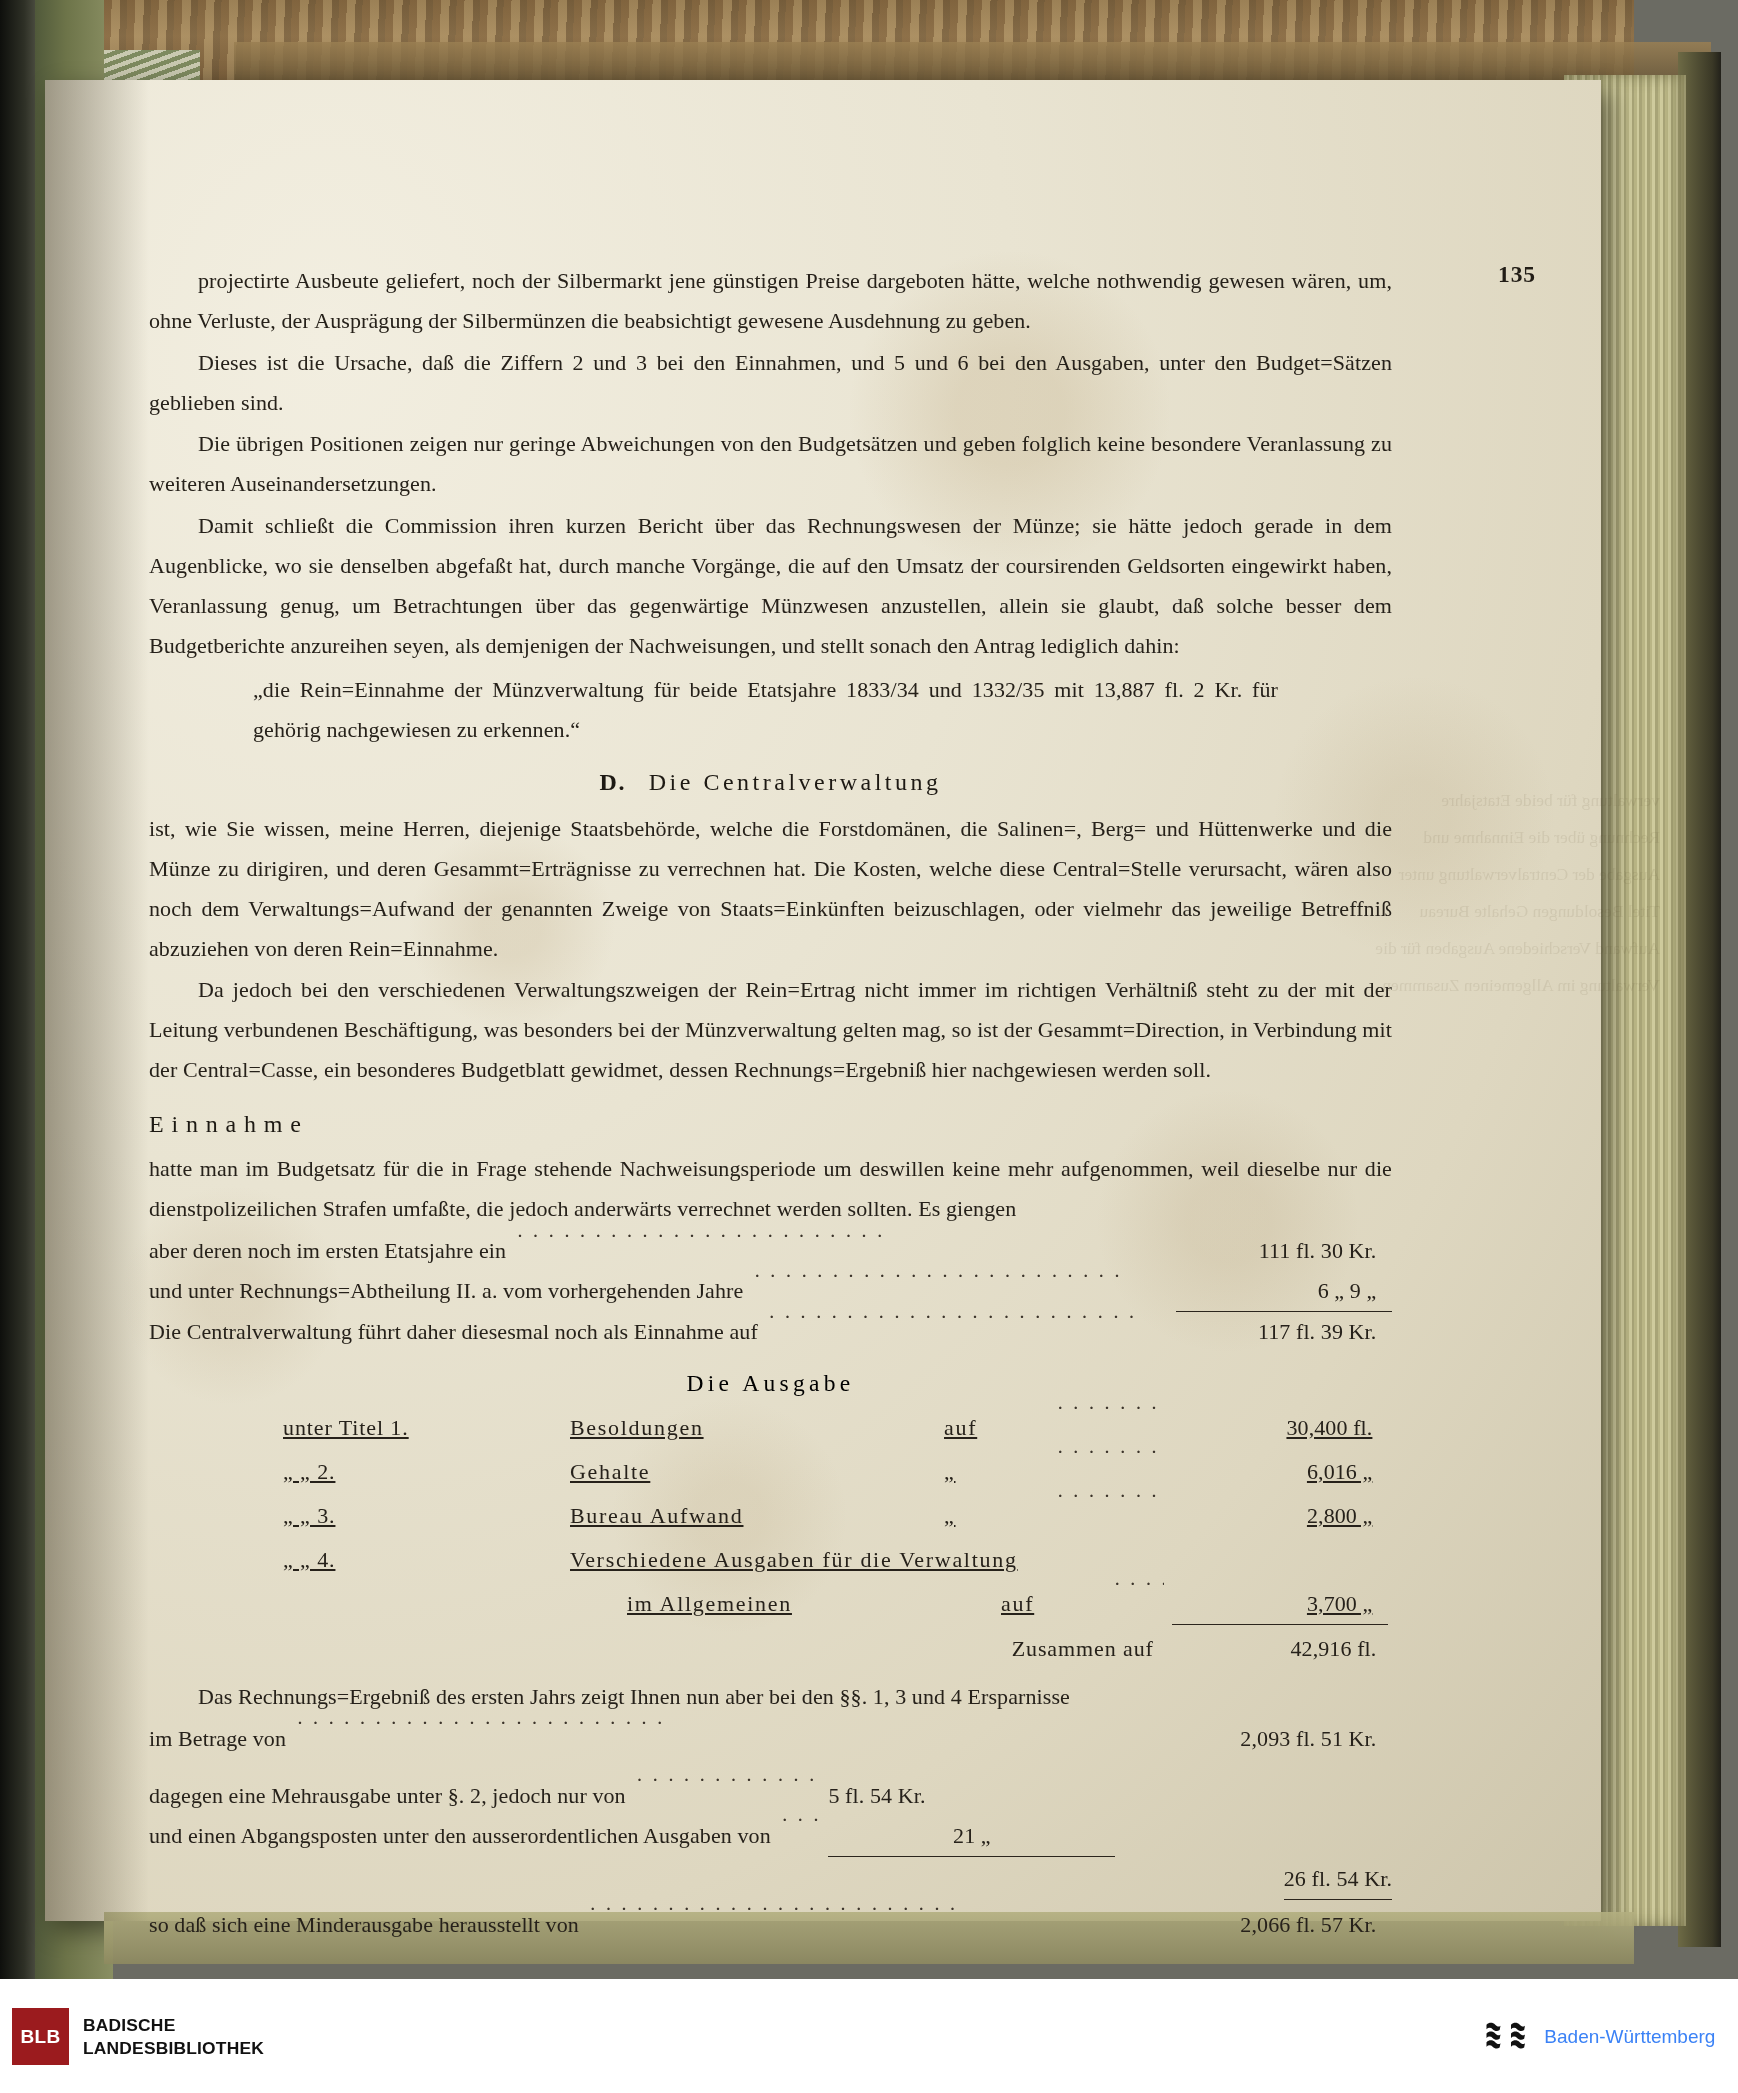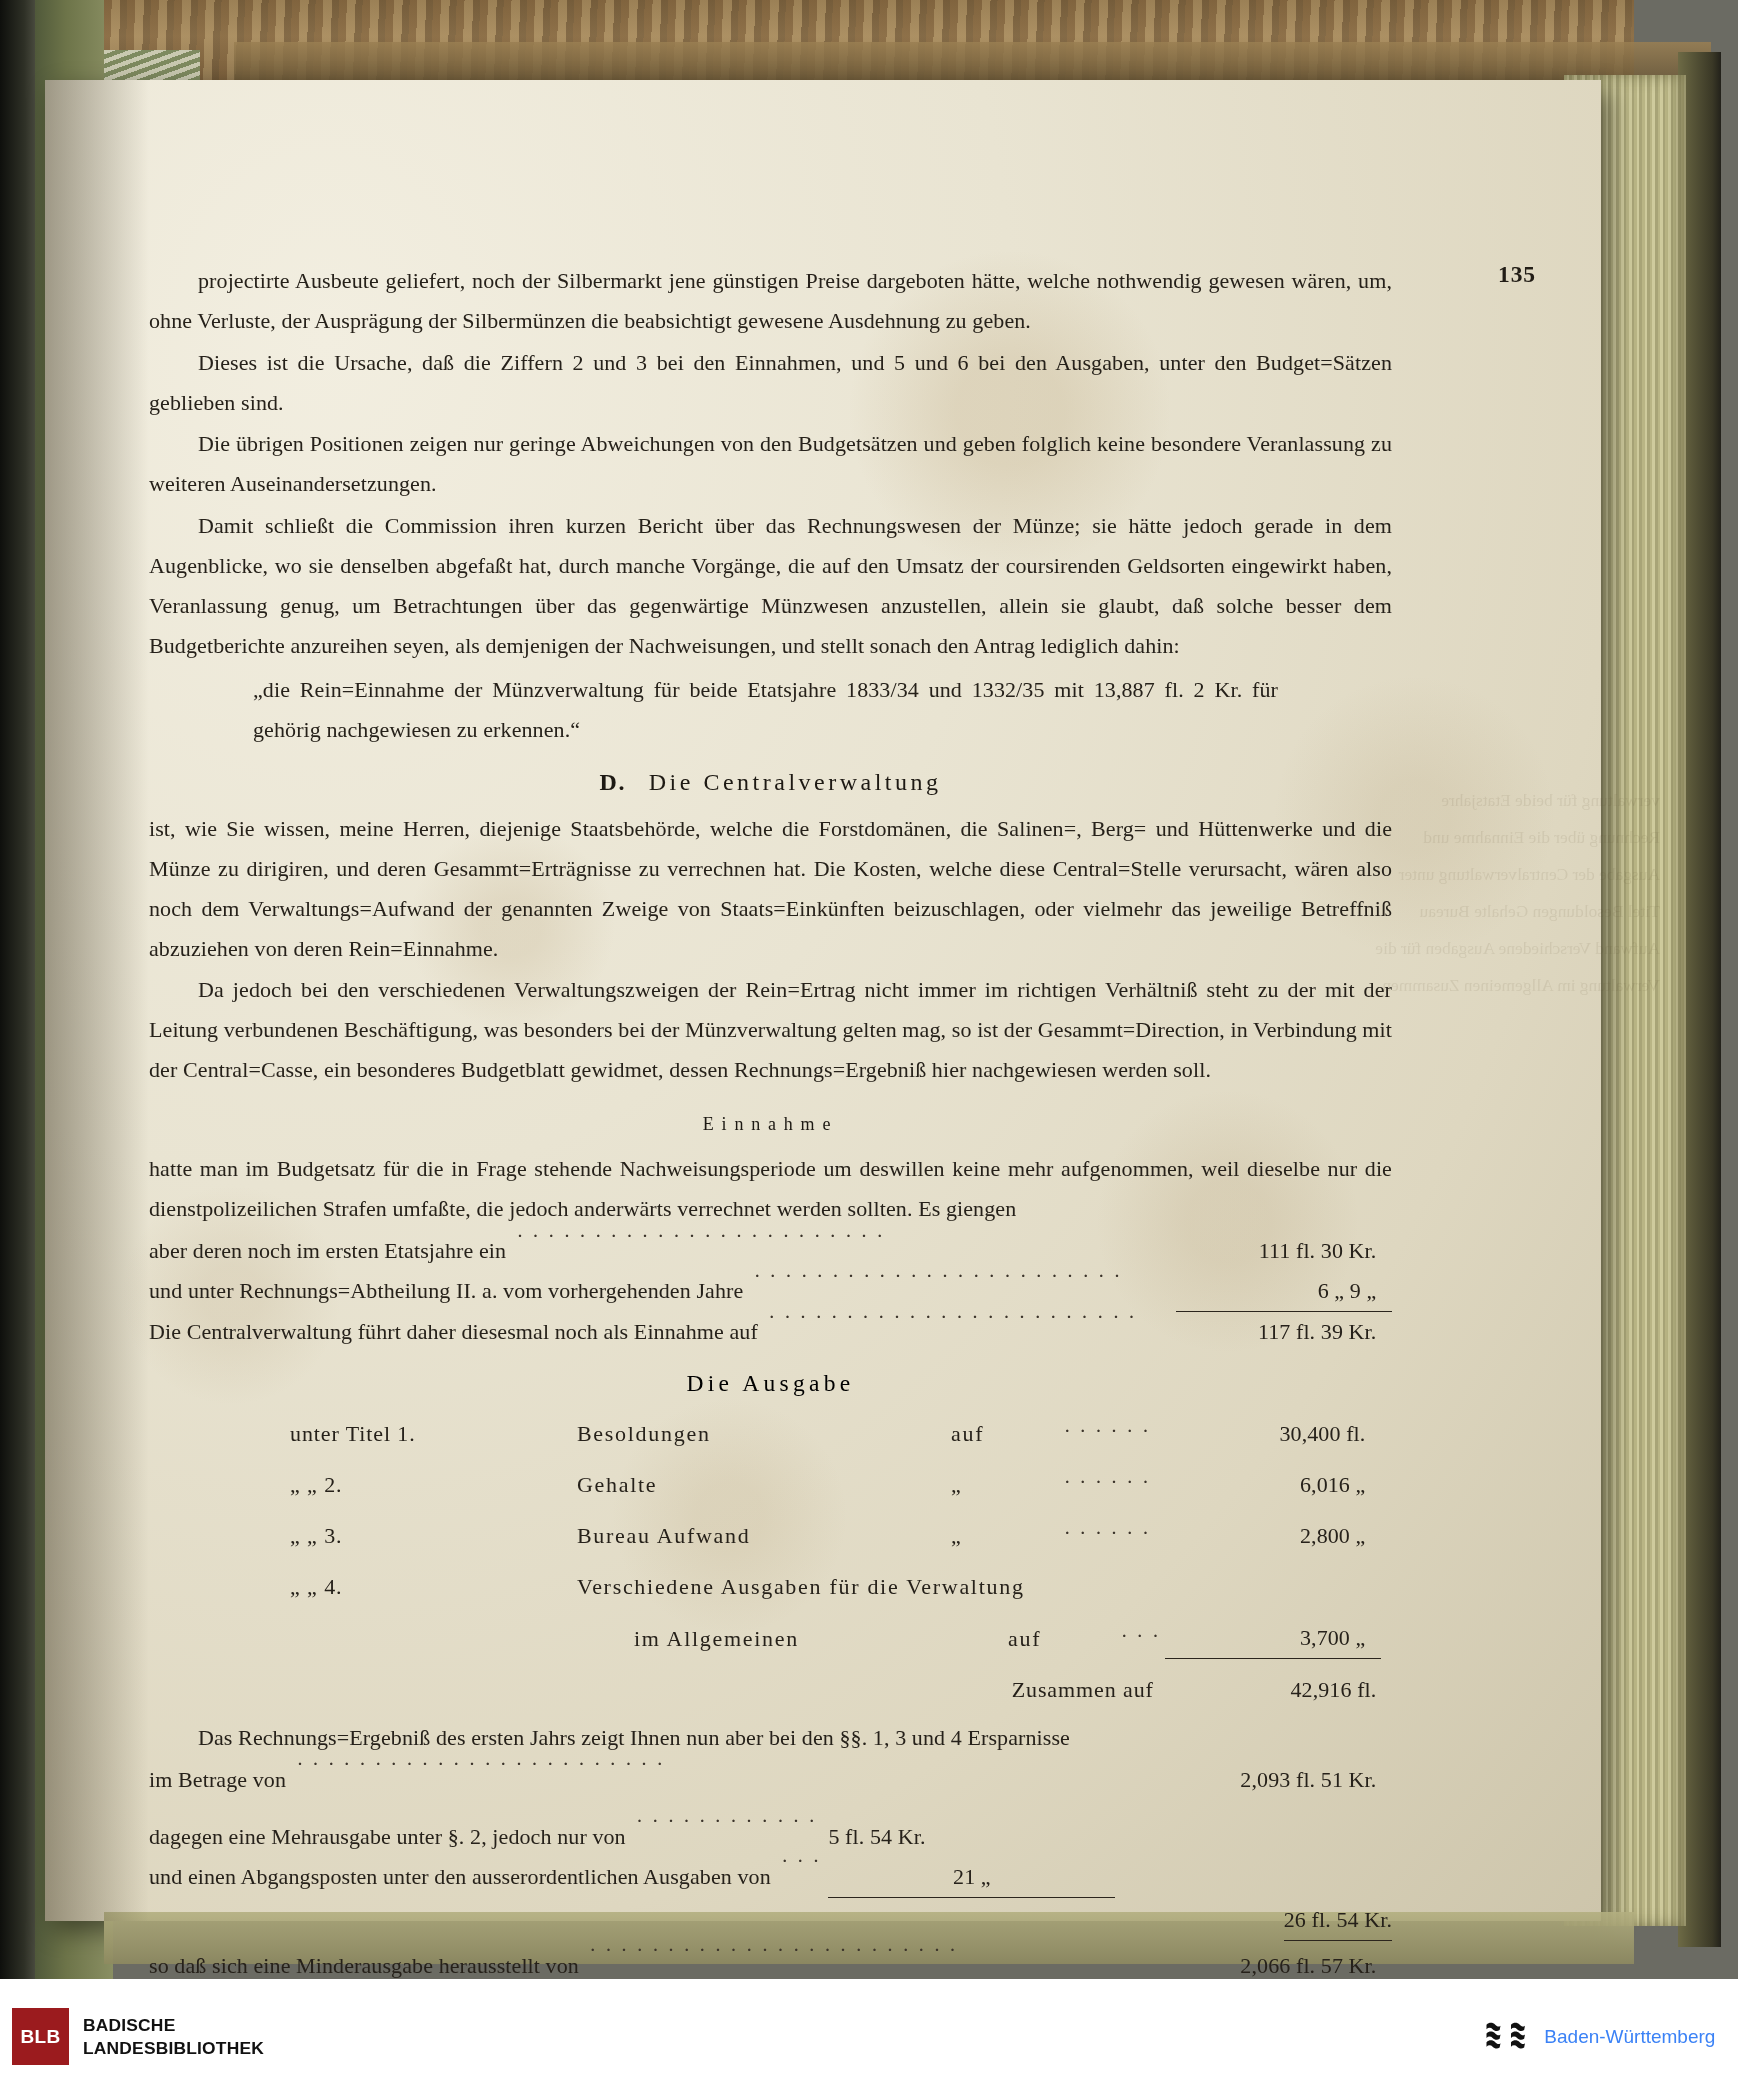--- a/index.html
+++ b/index.html
@@ -168,22 +168,21 @@
     letter-spacing: 3.5px;
     margin: 12px 0 7px 0;
     color: #1d1913;
   }
   .heading .lead {
     font-weight: bold;
     letter-spacing: 1.7px;
     margin-right: 22.6px;
   }
   .subheading {
-    text-align: center;
-    font-size: 18px;
+    font-size: 24px;
     letter-spacing: 7.8px;
     margin: 14px 0 5.2px 0;
     color: #1d1913;
   }
   .subheading2 {
     text-align: center;
     font-size: 23.5px;
     letter-spacing: 4.3px;
     margin: 10.4px 0 5.2px 0;
     color: #000000;
@@ -224,22 +223,23 @@
   }
   .row .amount.wide { width: 261px; }
   .amount-box {
     width: 200px;
     padding-right: 15.6px;
     text-align: right;
     white-space: nowrap;
   }
   .title-row {
     display: flex;
-    align-items: flex-end;
-    margin: 11px;
+    align-items: flex-start;
+    margin: 4px;
+    text-decoration: underline;
   }
   .title-row .tnum {
     width: 287px;
     padding-left: 130px;
     white-space: nowrap;
     letter-spacing: 0.9px;
   }
   .title-row .tname {
     width: 374px;
     letter-spacing: 1.7px;

